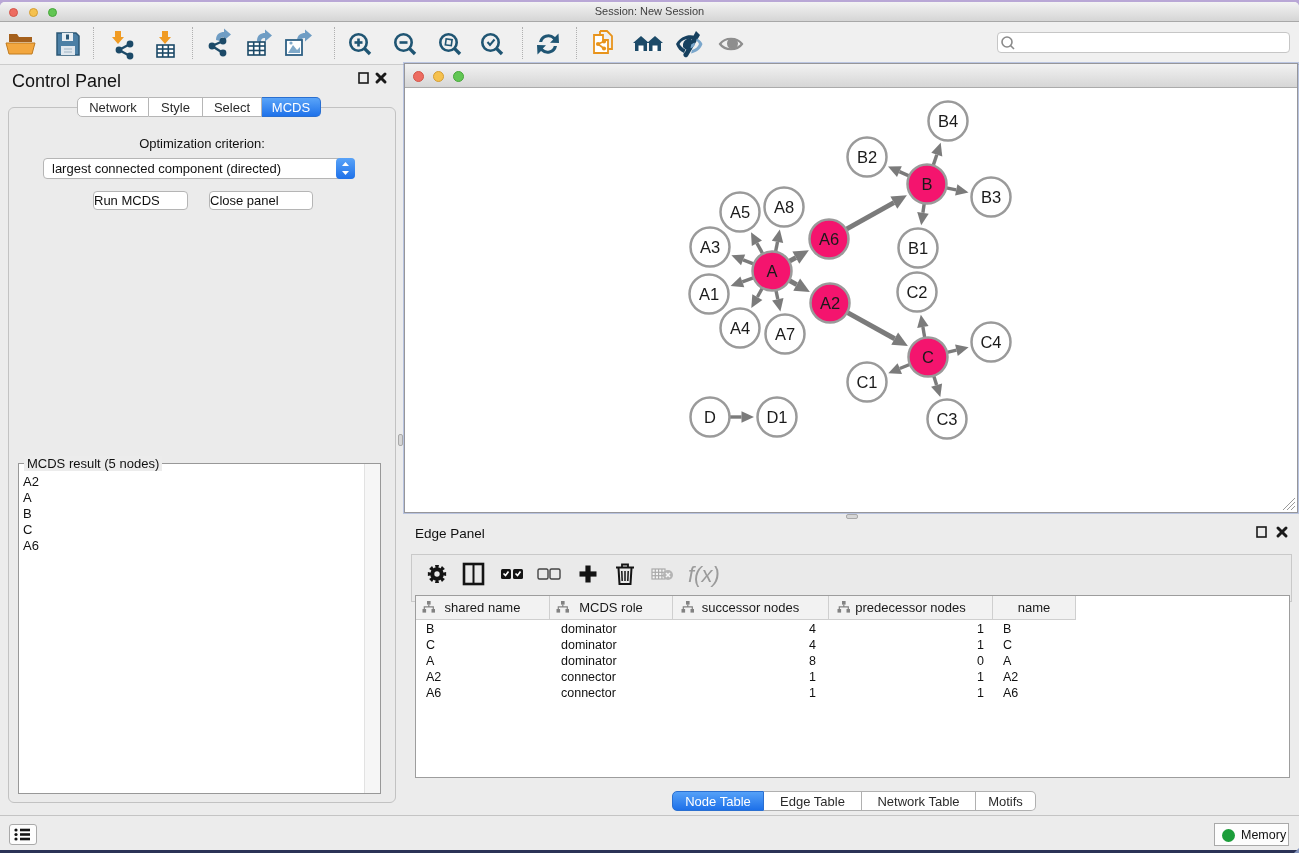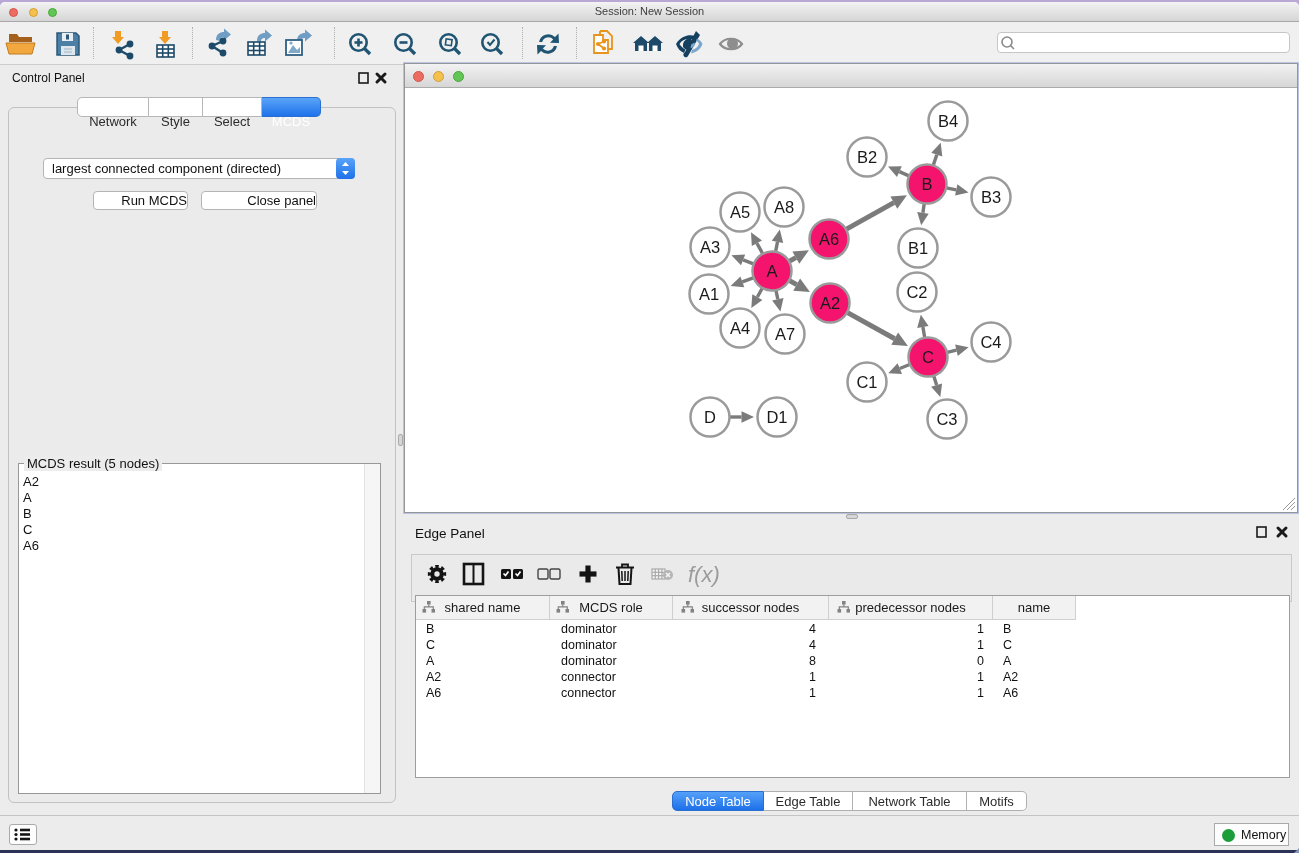--- a/index.html
+++ b/index.html
@@ -7,30 +7,30 @@
 .abs{position:absolute}
 #win{position:absolute;left:0;top:2px;width:1299px;height:851px;background:#ececec;border-radius:5px 5px 0 0;overflow:hidden}
 #titlebar{position:absolute;left:0;top:2px;width:1299px;height:20px;background:linear-gradient(#f3f3f3,#d5d5d5);border-bottom:1px solid #a8a8a8;border-radius:5px 5px 0 0}
 .tl{position:absolute;top:6px;width:9px;height:9px;border-radius:50%}
 #titlebar .t{position:absolute;width:100%;text-align:center;top:3px;font-size:11px;color:#404040}
 #toolbar{position:absolute;left:0;top:22px;width:1299px;height:43px;background:#f0f0f0;border-bottom:1px solid #cccccc}
 .sep{position:absolute;top:5px;height:32px;border-left:1px dotted #b0b0b0}
 #search{position:absolute;left:997px;top:10px;width:293px;height:21px;background:#fff;border:1px solid #c6c6c6;border-radius:4px}
 
 #cp{position:absolute;left:0;top:0;width:404px;height:853px}
-#cp .hdr{position:absolute;left:12px;top:71px;font-size:12px;color:#111}
+#cp .hdr{position:absolute;left:12px;top:71px;font-size:18px;color:#111}
 .panebox{position:absolute;left:8px;top:107px;width:388px;height:696px;border:1px solid #c2c2c2;border-radius:6px;background:#ebebeb}
 .tabrow{position:absolute;top:97px;left:77px;height:20px;display:flex;font-size:13px;color:#2b2b2b}
-.tabrow .tb{background:#fff;border:1px solid #b6b6b6;border-left:none;padding:16px 0 0 0;text-align:center;height:20px}
+.tabrow .tb{background:#fff;border:1px solid #b6b6b6;border-left:none;padding:2px 0 0 0;text-align:center;height:20px}
 .tabrow .tb:first-child{border-left:1px solid #b6b6b6;border-radius:5px 0 0 5px}
 .tabrow .tb.sel{background:linear-gradient(#5aa4f8,#1f72ea);color:#fff;border-color:#2a6fd0;border-radius:0 5px 5px 0}
 #optlab{position:absolute;left:0;top:136px;width:404px;text-align:center;font-size:13px;color:#111}
 #dd{position:absolute;left:43px;top:158px;width:312px;height:21px;background:#fff;border:1px solid #b5b5b5;border-radius:4px;font-size:13px;color:#111;line-height:19px;padding-left:8px}
 #dd .step{position:absolute;right:-1px;top:-1px;width:19px;height:21px;background:linear-gradient(#59a3f8,#1e71e9);border-radius:4px;}
-.btn{position:absolute;height:19px;background:#fff;border:1px solid #b5b5b5;border-radius:4px;font-size:13px;color:#111;text-align:right;line-height:17px}
+.btn{position:absolute;height:19px;background:#fff;border:1px solid #b5b5b5;border-radius:4px;font-size:13px;color:#111;text-align:left;line-height:17px}
 #fs{position:absolute;left:18px;top:463px;width:363px;height:331px;border:1px solid #989898;background:#fff}
 #fs .lg{position:absolute;left:5px;top:-8px;background:#ececec;padding:0 3px;font-size:13px;color:#111}
 #fs .items{position:absolute;left:4px;top:10px;font-size:13px;color:#111;line-height:16px}
 #fs .sb{position:absolute;right:0;top:0;width:16px;height:329px;background:#f6f6f6;border-left:1px solid #e2e2e2}
 #statusbar{position:absolute;left:0;top:815px;width:1299px;height:34px;background:#ececec;border-top:1px solid #c4c4c4}
 #darkstrip{position:absolute;left:0;top:850px;width:1299px;height:3px;background:#2b3357}
 .mbtn{position:absolute;background:#fdfdfd;border:1px solid #a9a9a9;border-radius:3px}
 
 #nw{position:absolute;left:404px;top:63px;width:894px;height:450px;background:#fff;border:1px solid #96969a;box-shadow:0 0 0 1px rgba(90,120,200,.35)}
 #nwtb{position:absolute;left:0;top:0;width:892px;height:24px;background:linear-gradient(#f2f2f2,#d6d6d6);border-bottom:1px solid #ababab}
@@ -208,28 +208,29 @@
         <line x1="28" y1="3" x2="20" y2="11"></line>
       </g>
  </svg>
  <div class="panebox"></div>
  <div class="tabrow">
   <div class="tb" style="width:72px">Network</div>
   <div class="tb" style="width:54px">Style</div>
   <div class="tb" style="width:59px">Select</div>
   <div class="tb sel" style="width:59px">MCDS</div>
  </div>
+ <div id="optlab">Optimization criterion:</div>
  <div id="dd">largest connected component (directed)
    <div class="step"><svg width="19" height="21">
           <path d="M9.5,4 L13,8 L6,8 Z" fill="#fff"></path>
           <path d="M9.5,17 L13,13 L6,13 Z" fill="#fff"></path>
         </svg></div>
  </div>
  <div class="btn" style="left:93px;top:191px;width:95px">Run MCDS</div>
- <div class="btn" style="left:201px;top:191px;width:116px">Close panel</div>
+ <div class="btn" style="left:209px;top:191px;width:104px">Close panel</div>
  <div id="fs">
    <div class="lg">MCDS result (5 nodes)</div>
    <div class="items">A2<br>A<br>B<br>C<br>A6</div>
    <div class="sb"></div>
  </div>
 </div>
 
 <div class="abs" style="left:398px;top:434px;width:5px;height:12px;background:#d6d6d6;border:1px solid #a9a9a9;border-radius:2px"></div>
 <div class="abs" style="left:846px;top:514px;width:12px;height:5px;background:#d6d6d6;border:1px solid #a9a9a9;border-radius:2px"></div>
 
@@ -470,21 +471,21 @@
   <div class="td" style="left:500px;top:73px;width:68px;text-align:right">1</div>
   <div class="td" style="left:587px;top:73px">A2</div>
   <div class="td" style="left:10px;top:89px">A6</div>
   <div class="td" style="left:145px;top:89px">connector</div>
   <div class="td" style="left:330px;top:89px;width:70px;text-align:right">1</div>
   <div class="td" style="left:500px;top:89px;width:68px;text-align:right">1</div>
   <div class="td" style="left:587px;top:89px">A6</div>
  </div>
  <div class="btabs">
   <div class="tb sel first" style="width:92px">Node Table</div>
-  <div class="tb" style="width:89px">Edge Table</div>
+  <div class="tb" style="width:98px">Edge Table</div>
   <div class="tb" style="width:114px">Network Table</div>
   <div class="tb last" style="width:60px">Motifs</div>
  </div>
 </div>
 
 <div id="statusbar">
  <div class="mbtn" style="left:9px;top:8px;width:28px;height:21px">
   <svg width="26" height="19">
         <g fill="#141414">
           <circle cx="6" cy="5" r="1.6"></circle>

